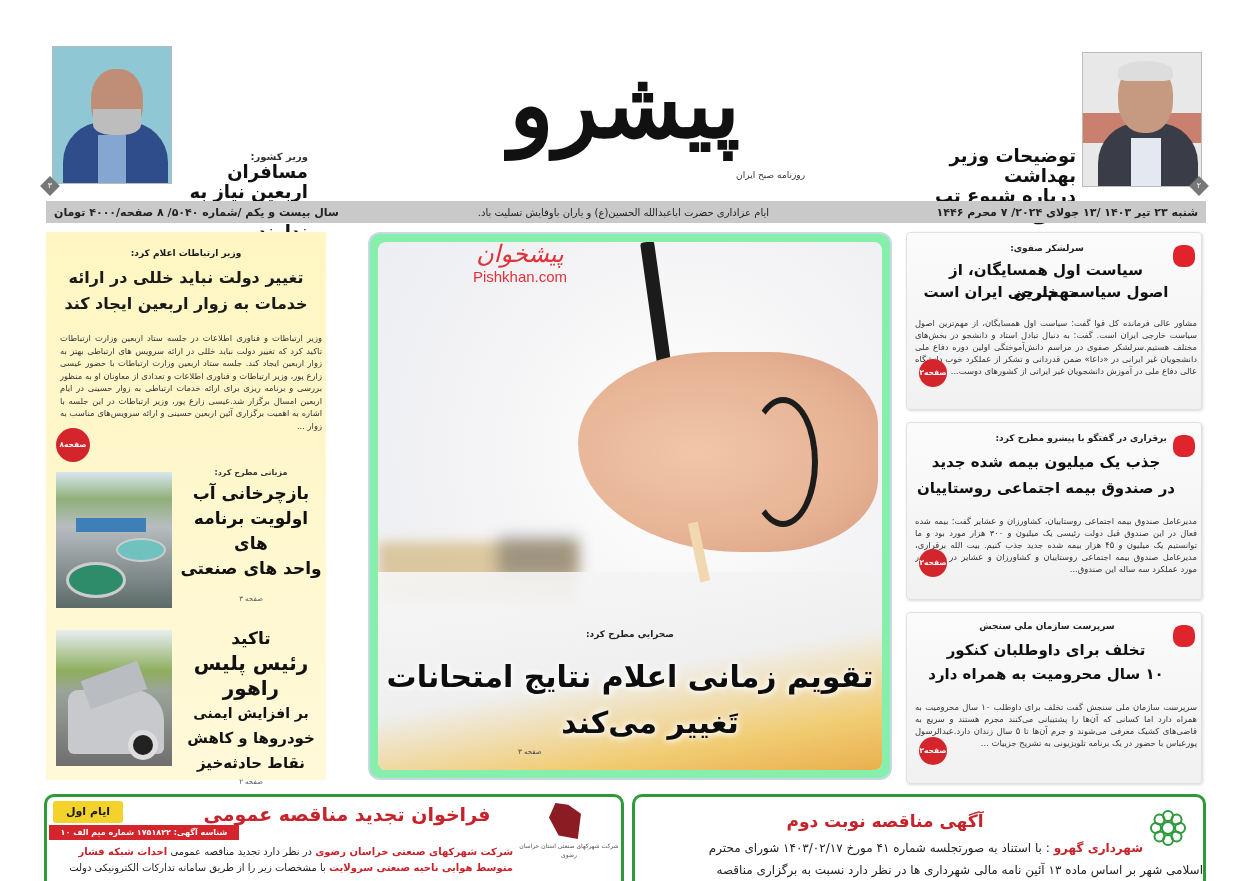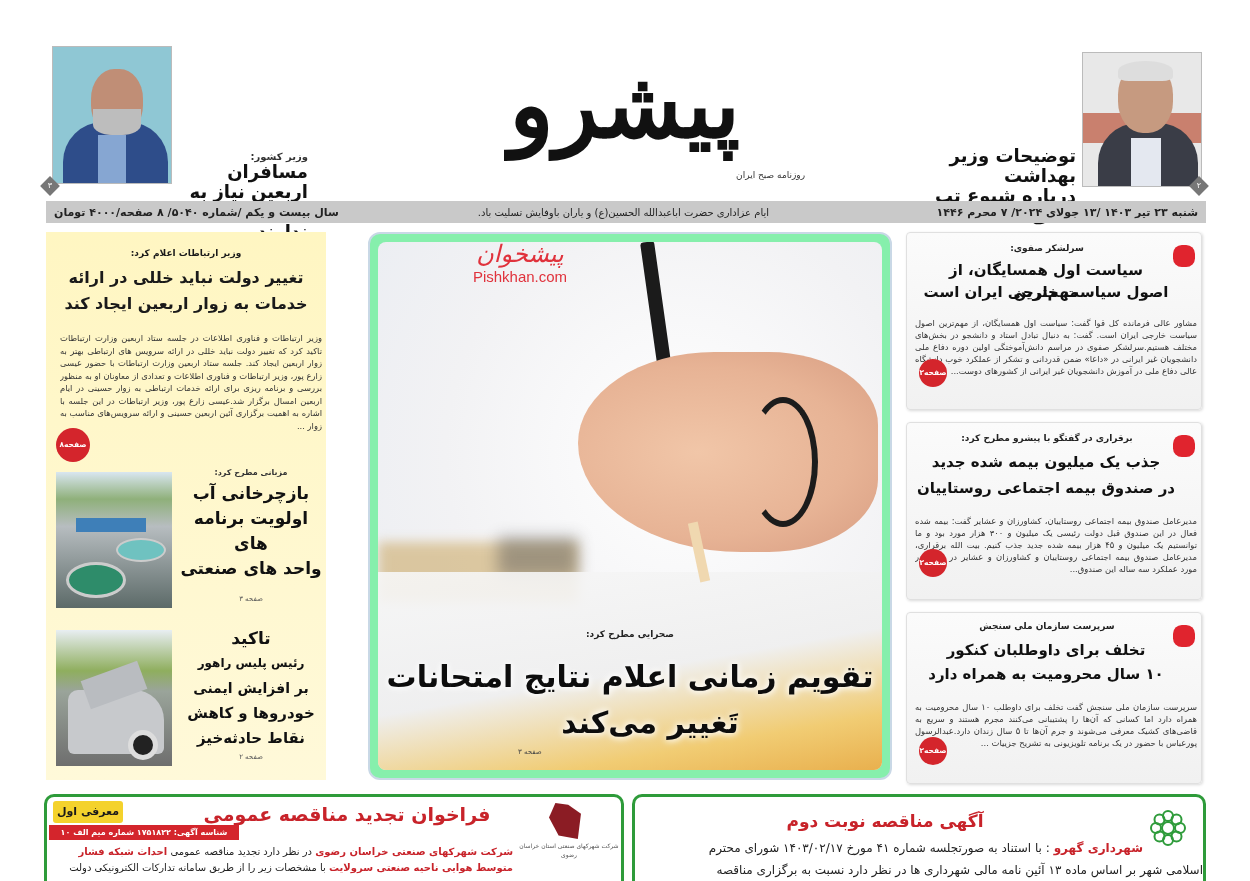--- a/index.html
+++ b/index.html
@@ -97,21 +97,21 @@
   <div class="abs red-dot" style="right:6px;top:12px;"></div>
   <div class="abs card-kicker" style="left:20px;top:10px;width:240px;">سرلشکر صفوی:</div>
   <div class="abs card-title" style="left:10px;top:26px;width:258px;">سیاست اول همسایگان، از مهم‌ترین</div>
   <div class="abs card-title" style="left:10px;top:48px;width:258px;">اصول سیاست خارجی ایران است</div>
   <div class="abs card-body" style="left:8px;top:84px;width:282px;height:90px;overflow:hidden;">مشاور عالی فرمانده کل قوا گفت: سیاست اول همسایگان، از مهم‌ترین اصول سیاست خارجی ایران است. گفت: به دنبال تبادل استاد و دانشجو در بخش‌های مختلف هستیم.سرلشکر صفوی در مراسم دانش‌آموختگی اولین دوره دفاع ملی دانشجویان غیر ایرانی در «داعا» ضمن قدردانی و تشکر از عملکرد خوب دانشگاه عالی دفاع ملی در آموزش دانشجویان غیر ایرانی از کشورهای دوست...</div>
   <div class="abs page-badge" style="left:12px;top:126px;">صفحه۲</div>
 </div>
 
 <div class="abs card" style="left:906px;top:422px;width:296px;height:178px;">
   <div class="abs red-dot" style="right:6px;top:12px;"></div>
-  <div class="abs card-kicker" style="left:20px;top:10px;width:240px;">برقراری در گفتگو با پیشرو مطرح کرد:</div>
+  <div class="abs card-kicker" style="left:20px;top:10px;width:240px;text-align:right;">برقراری در گفتگو با پیشرو مطرح کرد:</div>
   <div class="abs card-title" style="left:10px;top:28px;width:258px;">جذب یک میلیون بیمه شده جدید</div>
   <div class="abs card-title" style="left:10px;top:54px;width:258px;">در صندوق بیمه اجتماعی روستاییان</div>
   <div class="abs card-body" style="left:8px;top:92px;width:282px;height:80px;overflow:hidden;">مدیرعامل صندوق بیمه اجتماعی روستاییان، کشاورزان و عشایر گفت: بیمه شده فعال در این صندوق قبل دولت رئیسی یک میلیون و ۳۰۰ هزار مورد بود و ما توانستیم یک میلیون و ۴۵ هزار بیمه شده جدید جذب کنیم. بیت الله برقراری، مدیرعامل صندوق بیمه اجتماعی روستاییان و کشاورزان و عشایر در ایران در مورد عملکرد سه ساله این صندوق...</div>
   <div class="abs page-badge" style="left:12px;top:126px;">صفحه۲</div>
 </div>
 
 <div class="abs card" style="left:906px;top:612px;width:296px;height:172px;">
   <div class="abs red-dot" style="right:6px;top:12px;"></div>
   <div class="abs card-kicker" style="left:20px;top:8px;width:240px;">سرپرست سازمان ملی سنجش</div>
   <div class="abs card-title" style="left:10px;top:26px;width:258px;">تخلف برای داوطلبان کنکور</div>
@@ -168,33 +168,33 @@
     <div class="small-page" style="margin-top:14px;">صفحه ۳</div>
   </div>
 
   <div class="abs" style="left:10px;top:398px;width:116px;height:136px;background:linear-gradient(180deg,#e8eef2 0%,#8fae5e 30%,#9aa49a 45%,#6e6e6e 100%);overflow:hidden;">
     <div class="abs" style="left:12px;top:60px;width:96px;height:64px;background:#c7c9cc;border-radius:10px 30px 6px 6px;"></div>
     <div class="abs" style="left:28px;top:40px;width:60px;height:30px;background:#b9bcc0;transform:rotate(-20deg);"></div>
     <div class="abs" style="left:72px;top:100px;width:30px;height:30px;border-radius:50%;background:#222;border:5px solid #ddd;"></div>
   </div>
   <div class="abs" style="left:130px;top:394px;width:150px;">
     <div class="side-title">تاکید</div>
-    <div class="side-title" style="font-size:12px;">رئیس پلیس راهور</div>
+    <div class="side-title" style="font-size:20px;">رئیس پلیس راهور</div>
     <div class="side-title" style="font-size:14px;">بر افزایش ایمنی</div>
     <div class="side-title" style="font-size:15px;">خودروها و کاهش</div>
     <div class="side-title" style="font-size:15px;">نقاط حادثه‌خیز</div>
     <div class="small-page" style="margin-top:2px;">صفحه ۲</div>
   </div>
 </div>
 
 <div class="abs ad" style="left:44px;top:794px;width:580px;height:87px;">
   <div class="abs" style="right:40px;top:6px;width:32px;height:36px;background:#8b1c24;clip-path:polygon(20% 0,60% 5%,100% 30%,90% 100%,30% 90%,0 40%);"></div>
   <div class="abs" style="right:2px;top:44px;width:100px;font-size:6px;color:#555;text-align:center;line-height:9px;">شرکت شهرکهای صنعتی استان خراسان رضوی</div>
   <div class="abs ad-title" style="left:150px;top:6px;width:300px;text-align:center;font-size:19px;">فراخوان تجدید مناقصه عمومی</div>
-  <div class="abs" style="left:6px;top:4px;width:70px;height:22px;background:#f4d22c;border-radius:3px;font-size:11px;font-weight:bold;text-align:center;line-height:22px;">معرفی اول</div>
+  <div class="abs" style="left:6px;top:4px;width:70px;height:22px;background:#f4d22c;border-radius:3px;font-size:11px;font-weight:bold;text-align:center;line-height:22px;">ایام اول</div>
   <div class="abs" style="left:2px;top:28px;width:190px;height:15px;background:#d4252c;color:#fff;font-size:8px;font-weight:bold;line-height:15px;text-align:center;">شناسه آگهی: ۱۷۵۱۸۲۲ شماره میم الف ۱۰</div>
   <div class="abs ad-text" style="left:6px;top:46px;width:460px;text-align:right;white-space:nowrap;overflow:hidden;font-size:10px;">
     <span class="ad-red">شرکت شهرکهای صنعتی خراسان رضوی</span><span> در نظر دارد تجدید مناقصه عمومی </span><span class="ad-red">احداث شبکه فشار</span>
   </div>
   <div class="abs ad-text" style="left:6px;top:62px;width:460px;text-align:right;white-space:nowrap;overflow:hidden;font-size:10px;">
     <span class="ad-red">متوسط هوایی ناحیه صنعتی سرولایت</span><span> با مشخصات زیر را از طریق سامانه تدارکات الکترونیکی دولت</span>
   </div>
 </div>
 
 <div class="abs ad" style="left:632px;top:794px;width:574px;height:87px;">

